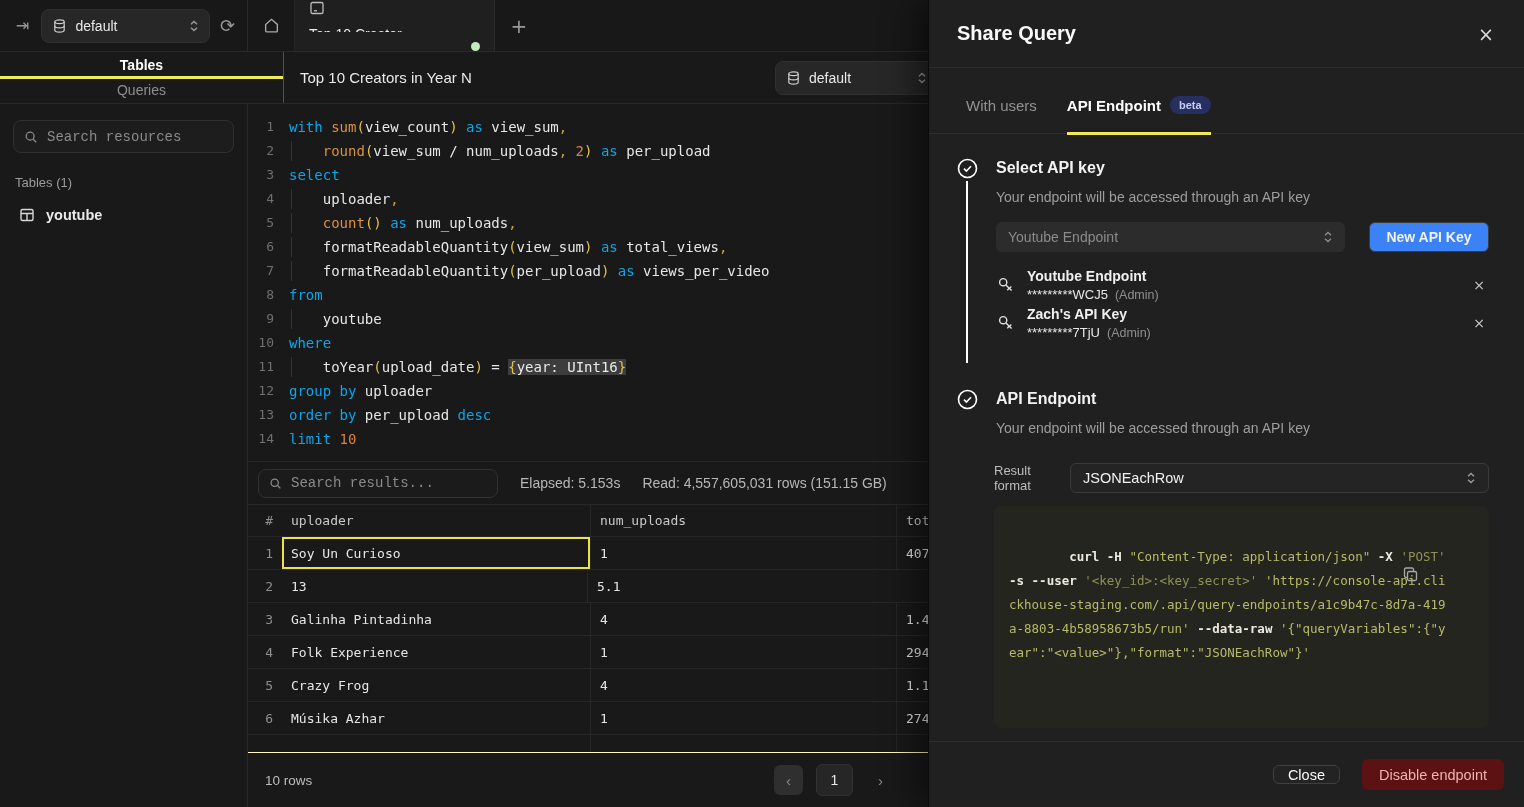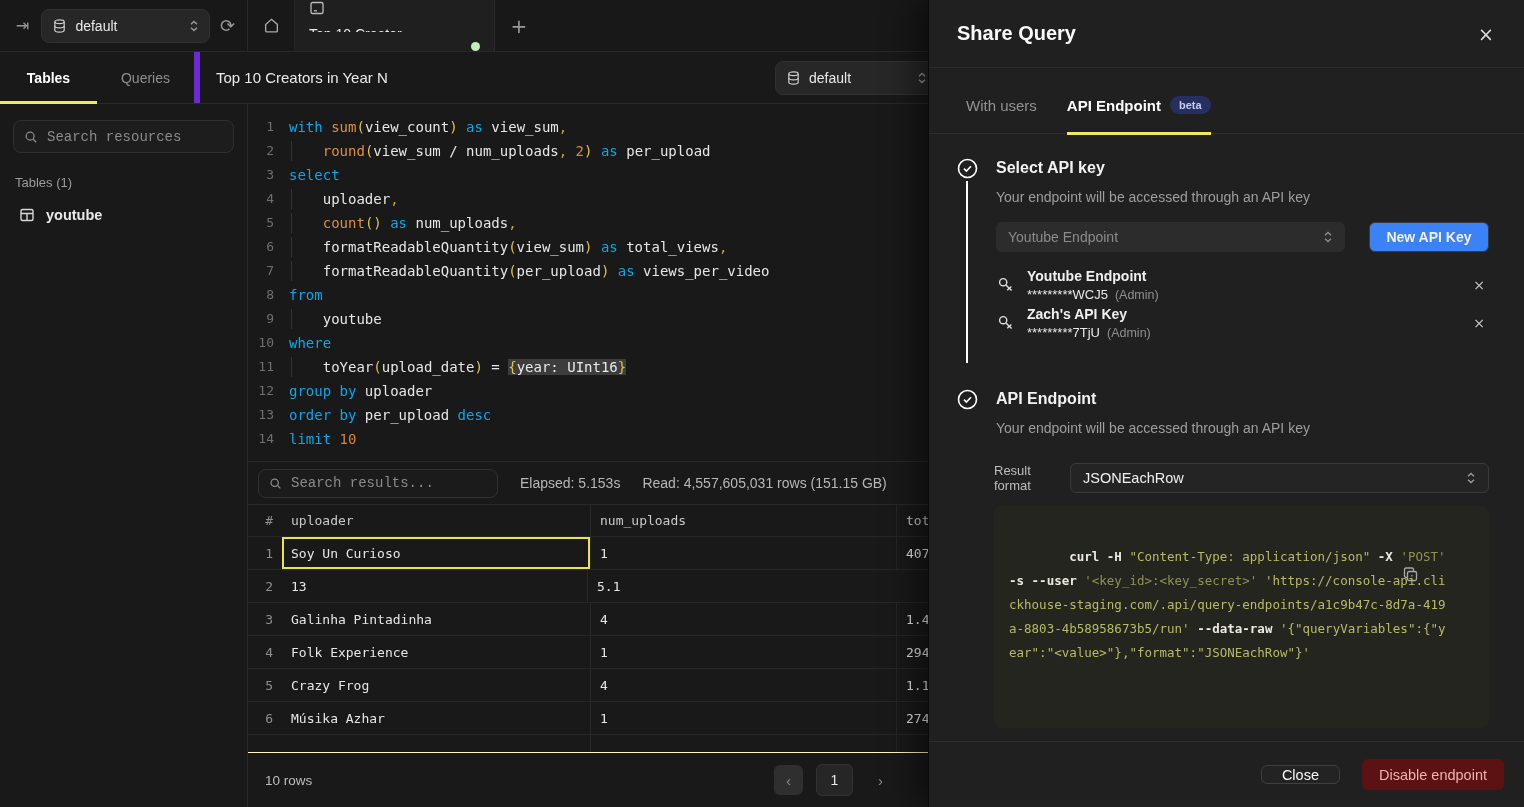--- a/index.html
+++ b/index.html
@@ -18,21 +18,21 @@
   .db-select { flex:1; height:34px; margin-left:12px; background:#272727; border:1px solid #313131; border-radius:8px; display:flex; align-items:center; gap:8px; padding:0 10px; cursor:pointer; }
   .db-select .lbl { font-size:14px; color:#e8e8e8; }
   .updown { margin-left:auto; display:flex; }
   .home-btn { width:47px; display:flex; align-items:center; justify-content:center; border-right:1px solid #252525; }
   .edit-tab { width:200px; background:#1f1f1f; border-right:1px solid #2b2b2b; display:flex; align-items:flex-start; gap:10px; padding:0 14px; cursor:pointer;flex-direction:column; }
   .edit-tab .t-title { font-size:14px; color:#eaeaea; white-space:nowrap; overflow:hidden; }
   .dot { width:9px; height:9px; border-radius:50%; background:#c3eebc; margin-left:auto; flex:0 0 auto; }
   .newtab-btn { width:48px; font-size:20px; color:#9a9a9a; }
 
   .second-row { height:52px; display:flex; border-bottom:1px solid #292929; }
-  .side-tabs { width:200px; border-right:6px solid #6d28d9; display:flex; }
+  .side-tabs { width:284px; border-right:1px solid #6d28d9; display:flex;flex-direction:column; }
   .side-tab { flex:1; display:flex; align-items:center; justify-content:center; font-size:14px; color:#8f8f8f; cursor:pointer; position:relative; }
   .side-tab.active { color:#fff; font-weight:700; }
   .side-tab.active::after { content:""; position:absolute; bottom:-1px; left:0; right:0; height:3px; background:#f2ea55; }
   .title-bar { flex:1; display:flex; align-items:center; justify-content:space-between; padding:0 0 0 16px; min-width:0; overflow:hidden; }
   .query-title { font-size:15px; color:#eaeaea; white-space:nowrap; }
   .title-bar .db-select { flex:0 0 163px; margin-left:0; margin-right:-10px; }
 
   .body-row { flex:1; display:flex; min-height:0; }
   .sidebar { width:248px; flex:0 0 248px; border-right:1px solid #292929; padding:16px 13px; display:flex; flex-direction:column; gap:15px; }
   .new-table-btn { height:34px; border:none; border-radius:8px; background:#f5f25c; color:#191919; font-size:14px; font-weight:700; display:flex; align-items:center; justify-content:center; gap:9px; cursor:pointer; font-family:"Liberation Sans",sans-serif; }
@@ -110,21 +110,21 @@
   .rf-label { width:76px; flex:0 0 76px; font-size:13px; color:#bdbdbd; }
   .rf-select { flex:1; height:30px; background:#242424; border:1px solid #3a3a3a; border-radius:6px; display:flex; align-items:center; padding:0 12px; font-size:14.5px; color:#f0f0f0; cursor:pointer; }
 
   .curl-block { margin:13px 0 0 37px; background:#252520; border-radius:8px; padding:15px 38px 15px 15px; position:relative; font-family:"DejaVu Sans Mono", monospace; font-size:12.5px; line-height:24px; white-space:pre-wrap; word-break:break-all; }
   .ck-flag { color:#eceadf; font-weight:700; }
   .ck-str  { color:#b7bb68; }
   .ck-dim  { color:#8e9254; }
   .copy-btn { position:absolute; top:12px; right:12px; cursor:pointer; }
 
   .p-footer { height:66px; border-top:1px solid #2d2d2d; display:flex; align-items:center; justify-content:flex-end; gap:22px; padding:0 20px; }
-  .close-btn { height:19px; padding:0 20px; background:#232323; border:1px solid #3f3f3f; border-radius:6px; color:#fafafa; font-size:14.5px; cursor:pointer; font-family:"Liberation Sans",sans-serif; }
+  .close-btn { height:19px; padding:0 14px; background:#232323; border:1px solid #3f3f3f; border-radius:6px; color:#fafafa; font-size:14.5px; cursor:pointer; font-family:"Liberation Sans",sans-serif; }
   .disable-btn { height:31px; padding:0 17px; background:#5c1112; border:none; border-radius:6px; color:#f0b3ae; font-size:14.5px; cursor:pointer; font-family:"Liberation Sans",sans-serif; }
 
   svg { display:block; }
 </style>
 </head>
 <body>
 
 <div class="app">
 
   <div class="main">

